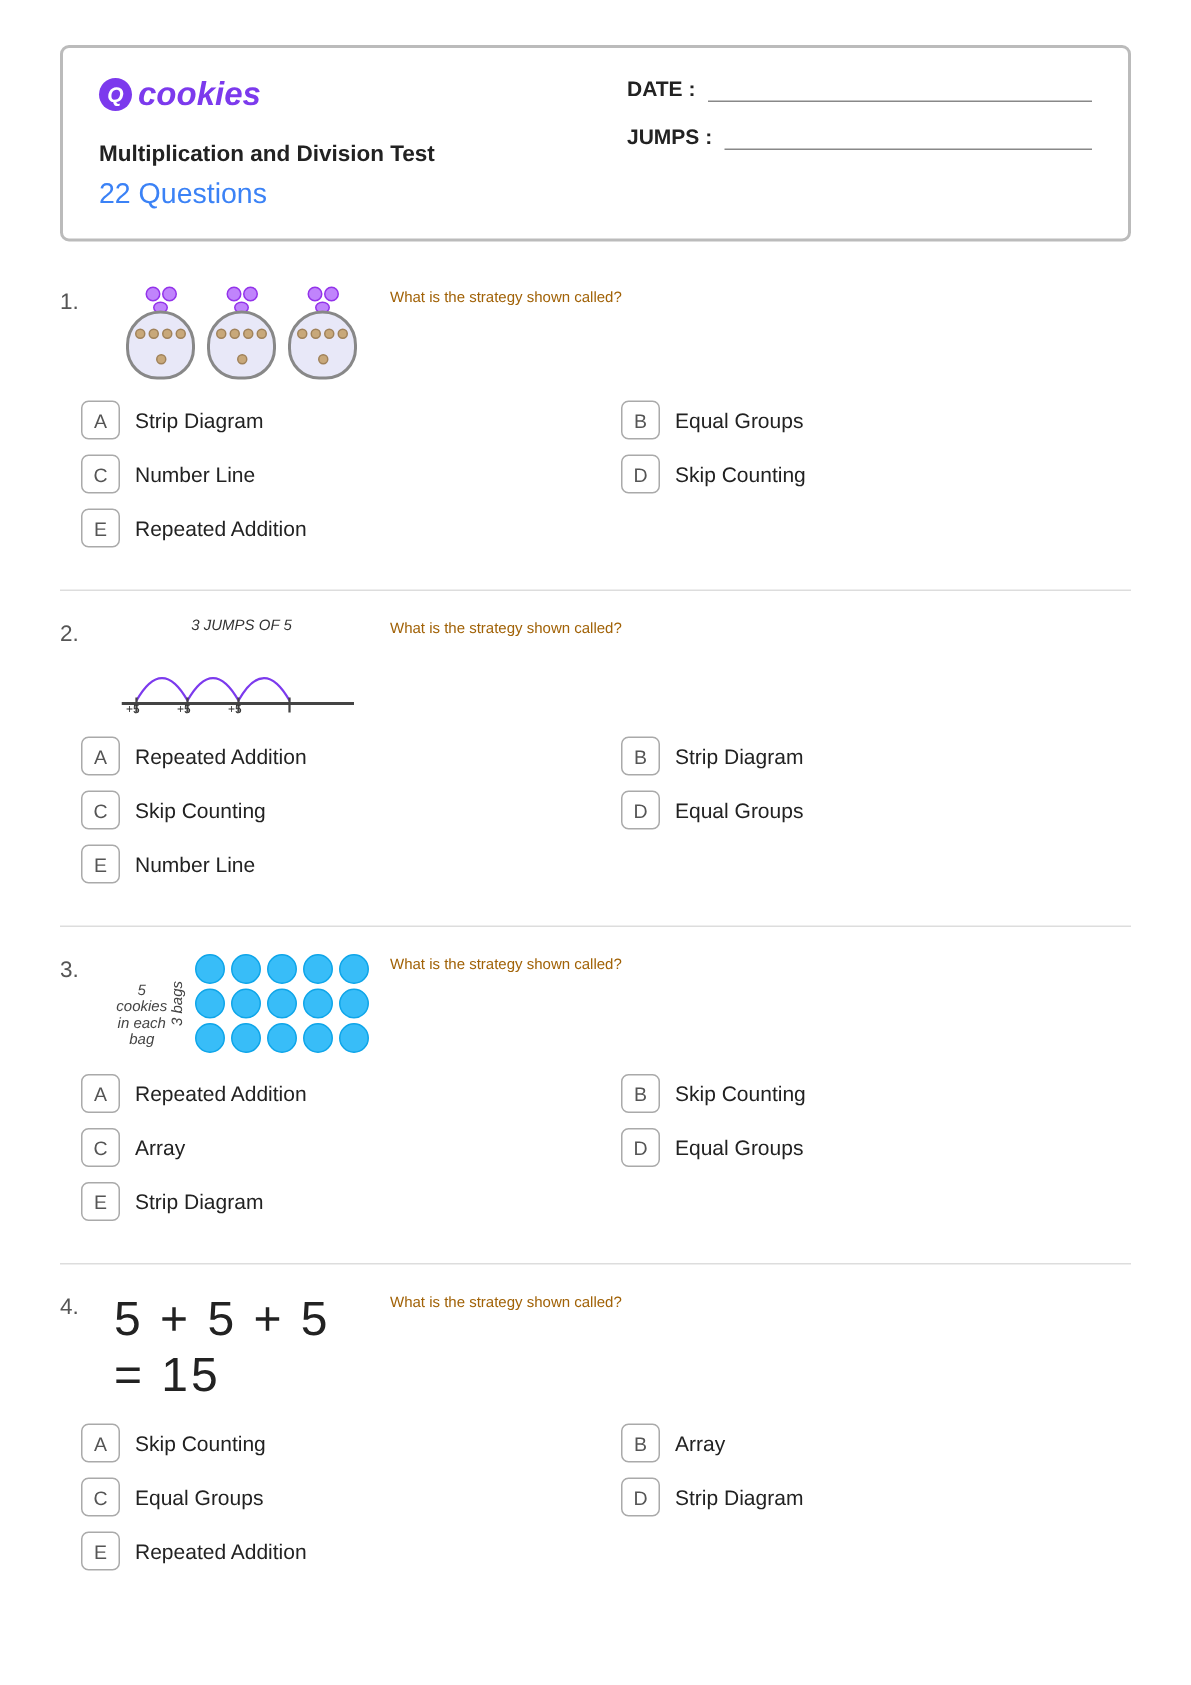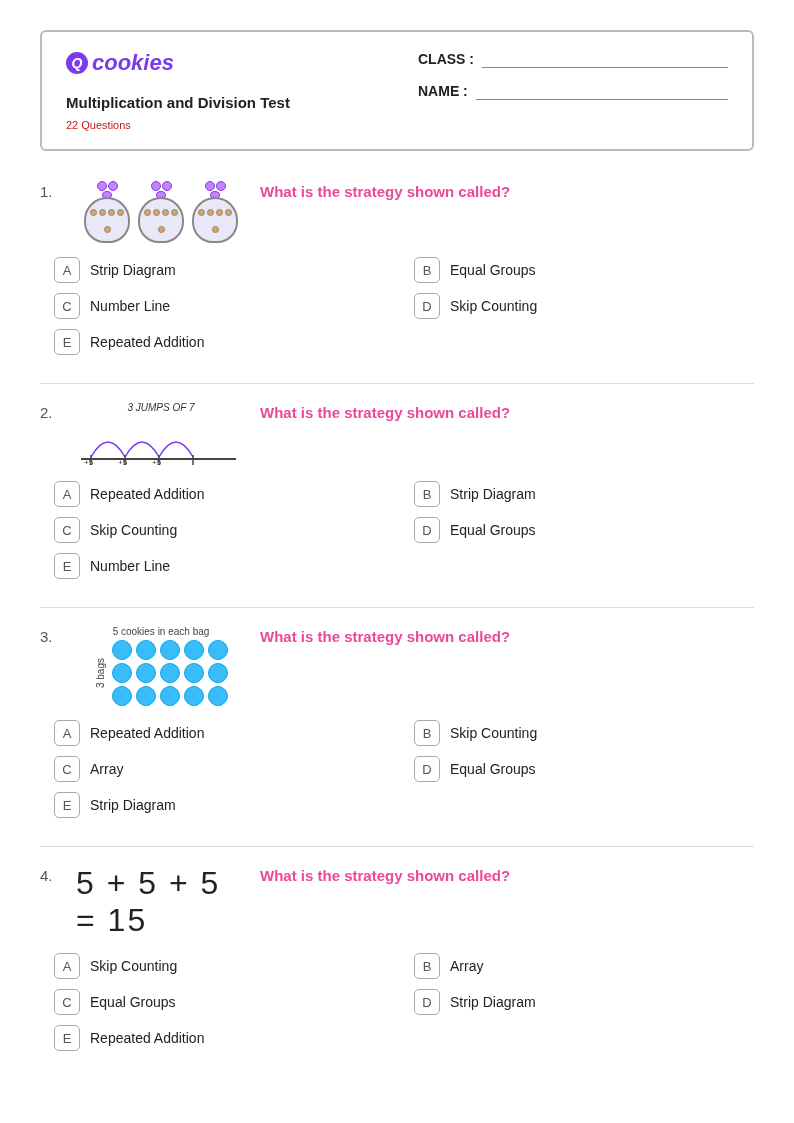--- a/index.html
+++ b/index.html
@@ -53,22 +53,22 @@
       font-weight: bold;
       margin-right: 2px;
     }
     .test-title {
       font-size: 15px;
       font-weight: bold;
       color: #222;
       margin-top: 10px;
     }
     .test-questions {
-      font-size: 11px;
-      color: #b91c1c;
+      font-size: 19px;
+      color: #3b82f6;
     }
     .header-right {
       display: flex;
       flex-direction: column;
       gap: 14px;
       min-width: 310px;
     }
     .field-row {
       display: flex;
       align-items: center;
@@ -101,25 +101,24 @@
       padding-top: 2px;
     }
     .question-image {
       min-width: 170px;
       max-width: 170px;
       display: flex;
       align-items: center;
       justify-content: center;
     }
     .question-text {
-      font-size: 15px;
-      color: #ec4899;
+      font-size: 10px;
+      color: #a16207;
       padding-top: 2px;
       flex: 1;
-      font-weight: bold;
     }
     
     .answers-grid {
       display: grid;
       grid-template-columns: 1fr 1fr;
       gap: 10px 20px;
       margin-left: 14px;
       margin-top: 2px;
     }
     .answer-option {
@@ -265,25 +264,25 @@
     <div class="header-left">
       <div class="quizizz-logo">
         <span class="q-circle">Q</span>
         <span>cookies</span>
       </div>
       <div class="test-title">Multiplication and Division Test</div>
       <div class="test-questions">22 Questions</div>
     </div>
     <div class="header-right">
       <div class="field-row">
-        <span>CLASS :</span>
+        <span>DATE :</span>
         <div class="field-line"></div>
       </div>
       <div class="field-row">
-        <span>NAME :</span>
+        <span>JUMPS :</span>
         <div class="field-line"></div>
       </div>
     </div>
   </div>
 
   <div class="question-block">
     <div class="question-header">
       <span class="question-num">1.</span>
       <div class="question-image">
 
@@ -362,21 +361,21 @@
   </div>
 
   <hr class="divider">
 
   <div class="question-block">
     <div class="question-header">
       <span class="question-num">2.</span>
       <div class="question-image">
 
         <div class="number-line-img">
-          <div class="nl-label">3 JUMPS OF 7</div>
+          <div class="nl-label">3 JUMPS OF 5</div>
           <svg width="160" height="50">
 
             <path d="M 10 40 Q 27 10 44 40" stroke="#7c3aed" fill="none" stroke-width="1.5"></path>
             <path d="M 44 40 Q 61 10 78 40" stroke="#7c3aed" fill="none" stroke-width="1.5"></path>
             <path d="M 78 40 Q 95 10 112 40" stroke="#7c3aed" fill="none" stroke-width="1.5"></path>
 
             <line x1="0" y1="42" x2="155" y2="42" stroke="#444" stroke-width="2"></line>
 
             <line x1="10" y1="38" x2="10" y2="48" stroke="#444" stroke-width="1.5"></line>
             <line x1="44" y1="38" x2="44" y2="48" stroke="#444" stroke-width="1.5"></line>
@@ -414,21 +413,21 @@
     </div>
   </div>
 
   <hr class="divider">
 
   <div class="question-block">
     <div class="question-header">
       <span class="question-num">3.</span>
       <div class="question-image">
 
-        <div style="display:flex;flex-direction:column;align-items:center;position:relative;">
+        <div style="display:flex;flex-direction:row;align-items:flex-end;position:relative;font-style:italic;">
           <div class="array-label-top" style="font-size:10px;color:#444;margin-bottom:3px;">5 cookies in each bag</div>
           <div style="display:flex;gap:4px;align-items:center;">
             <div style="writing-mode:vertical-rl;text-orientation:mixed;transform:rotate(180deg);font-size:10px;color:#444;margin-right:2px;">3 bags</div>
             <div class="array-img">
               <div class="array-row">
                 <div class="array-dot"></div>
                 <div class="array-dot"></div>
                 <div class="array-dot"></div>
                 <div class="array-dot"></div>
                 <div class="array-dot"></div>

